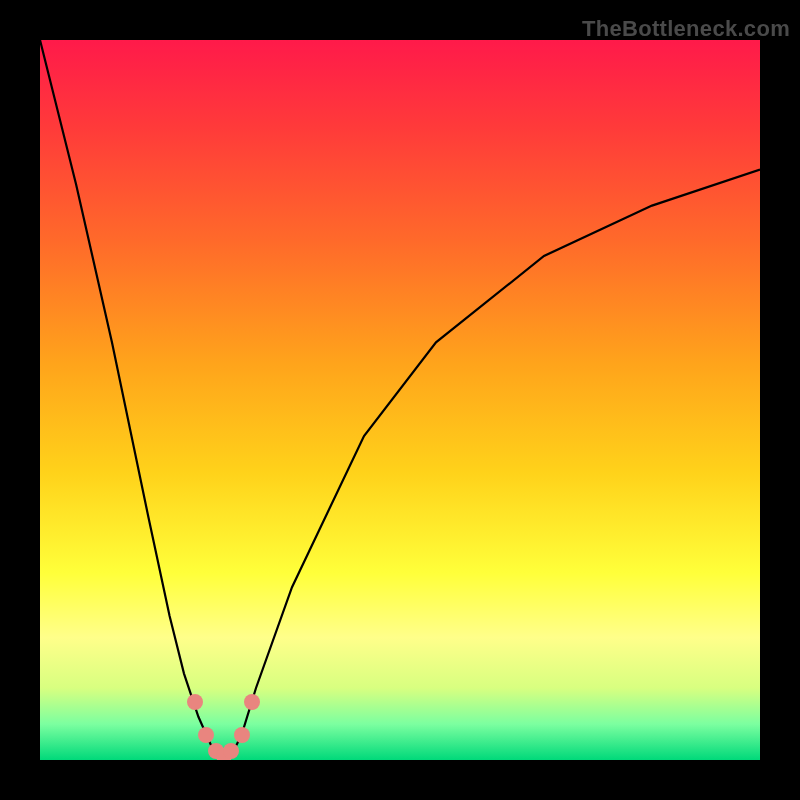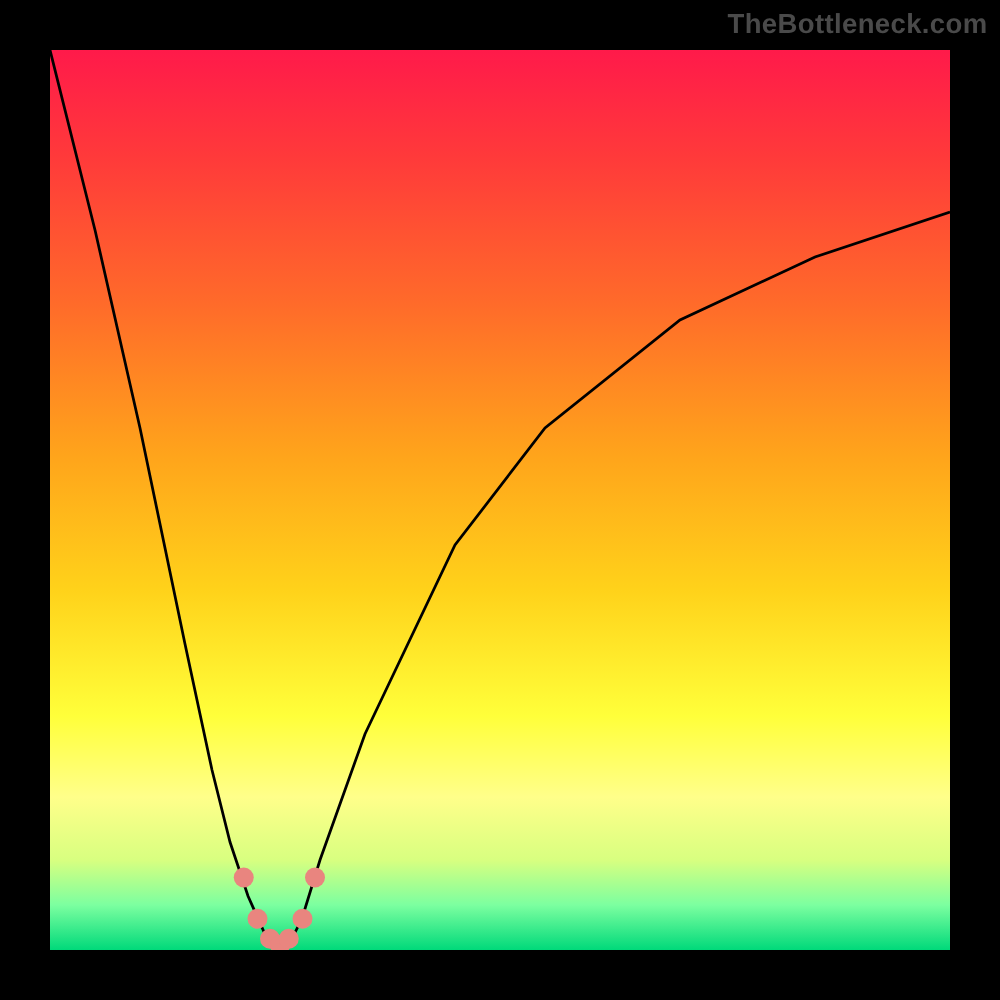--- a/index.html
+++ b/index.html
@@ -31,21 +31,21 @@
       #ffd21a 60%,
       #ffff3a 74%,
       #ffff8a 83%,
       #d8ff80 90%,
       #7cffa0 95%,
       #00d97a 100%);
     overflow: hidden;
   }
   .attribution {
     position: absolute;
-    top: 6px;
+    top: 16px;
     right: 10px;
     color: #4a4a4a;
     font-size: 22px;
     font-weight: 600;
     letter-spacing: 0.3px;
     z-index: 5;
   }
   svg.curve {
     position: absolute;
     left: 0;

